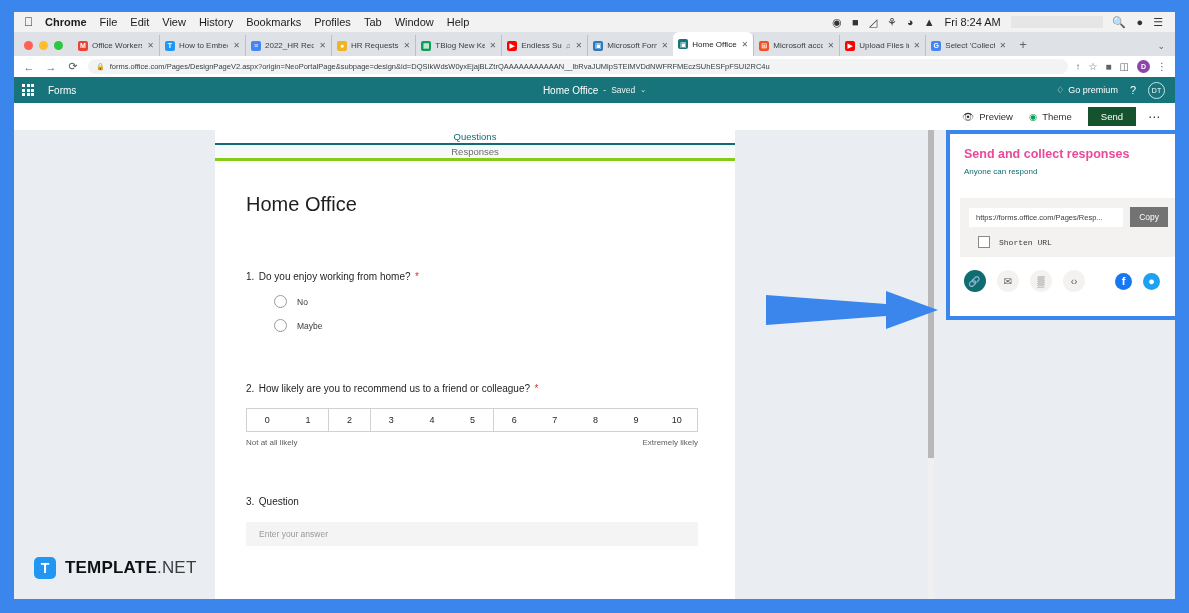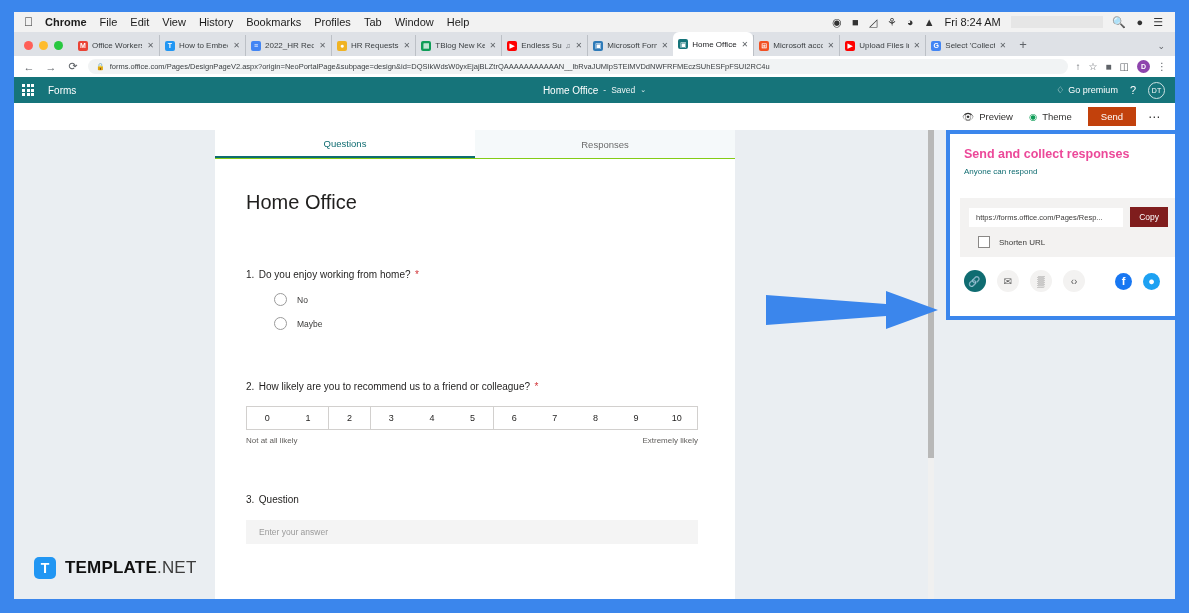--- a/index.html
+++ b/index.html
@@ -75,26 +75,26 @@
   .fh-right{margin-left:auto;display:flex;align-items:center;gap:12px;margin-right:10px;}
   .premium{font-size:9px;display:flex;align-items:center;gap:4px;}
   .qmark{font-size:11px;}
   .dt-av{width:15px;height:15px;border-radius:50%;border:1px solid #cfe3e4;
          font-size:7px;display:flex;align-items:center;justify-content:center;}
 
   
   .cmdbar{position:absolute;left:0;top:26px;width:1161px;height:27px;background:#fff;
           display:flex;align-items:center;justify-content:flex-end;}
   .cmd{display:flex;align-items:center;gap:5px;font-size:9.5px;color:#323130;margin-right:16px;}
-  .send-btn{background:#c2410c;color:#fff;font-size:9.5px;padding:4px 13px;margin-right:12px;}
+  .send-btn{background:#14532d;color:#fff;font-size:9.5px;padding:4px 13px;margin-right:12px;}
   .ellipsis{font-size:12px;color:#323130;margin-right:14px;letter-spacing:1px;}
 
   
   .formcard{position:absolute;left:201px;top:53px;width:520px;height:469px;background:#fff;}
-  .tabsrow{display:flex;height:28px;border-bottom:1px solid #84cc16;}
+  .tabsrow{display:flex;height:28px;border-bottom:3px solid #84cc16;flex-direction:column;}
   .ftab{flex:1;display:flex;align-items:center;justify-content:center;
         font-size:9.5px;color:#6b6b6b;}
   .ftab.sel{color:#0f6c71;border-bottom:2.5px solid #0f6c71;background:#fff;}
   .ftab.unsel{background:#f5f9fa;}
   .form-title{font-size:20px;color:#201f1e;margin:32px 0 0 31px;font-weight:normal;}
 
   .q{margin:0 0 0 31px;}
   .q1{margin-top:50px;}
   .qtext{font-size:10px;color:#201f1e;}
   .req{color:#d13438;font-size:10px;}
@@ -124,24 +124,24 @@
 
   
   .sendpanel{position:absolute;left:932px;top:53px;width:245px;height:190px;
              background:#fff;border:4px solid #3b86ec;box-sizing:border-box;}
   .sp-title{font-size:12.5px;color:#ec4899;margin:13px 0 0 14px;font-weight:bold;}
   .sp-sub{font-size:8px;color:#0f6c71;margin:6px 0 0 14px;}
   .sp-linkbox{margin:22px 10px 0 10px;background:#f3f2f1;padding:9px 9px 9px 9px;}
   .linkrow{display:flex;align-items:center;}
   .linkfield{flex:1;background:#fff;height:19px;display:flex;align-items:center;
              padding:0 7px;font-size:7.5px;color:#3b3a39;overflow:hidden;white-space:nowrap;}
-  .copy-btn{background:#7f1d1d;color:#fff;font-size:8.5px;padding:5px 9px;margin-left:7px;}
+  .copy-btn{background:#737373;color:#fff;font-size:8.5px;padding:5px 9px;margin-left:7px;}
   .shorten{display:flex;align-items:center;margin-top:9px;}
   .cbox{width:10px;height:10px;border:1px solid #8a8886;background:#fff;}
-  .shorten span{font-size:8px;color:#3b3a39;margin-left:9px;}
+  .shorten span{font-size:8px;color:#3b3a39;margin-left:9px;font-family:Liberation Mono, monospace;}
   .sharerow{display:flex;align-items:center;gap:11px;margin:13px 0 0 14px;}
   .circ{width:22px;height:22px;border-radius:50%;display:flex;align-items:center;
         justify-content:center;font-size:10px;}
   .circ.on{background:#0f6c71;color:#fff;}
   .circ.off{background:#f3f2f1;color:#5a5a5a;}
   .soc{width:17px;height:17px;border-radius:50%;display:flex;align-items:center;
        justify-content:center;color:#fff;font-size:11px;font-weight:bold;}
   .soc.fb{background:#1877f2;} .soc.tw{background:#1da1f2;}
 
   

